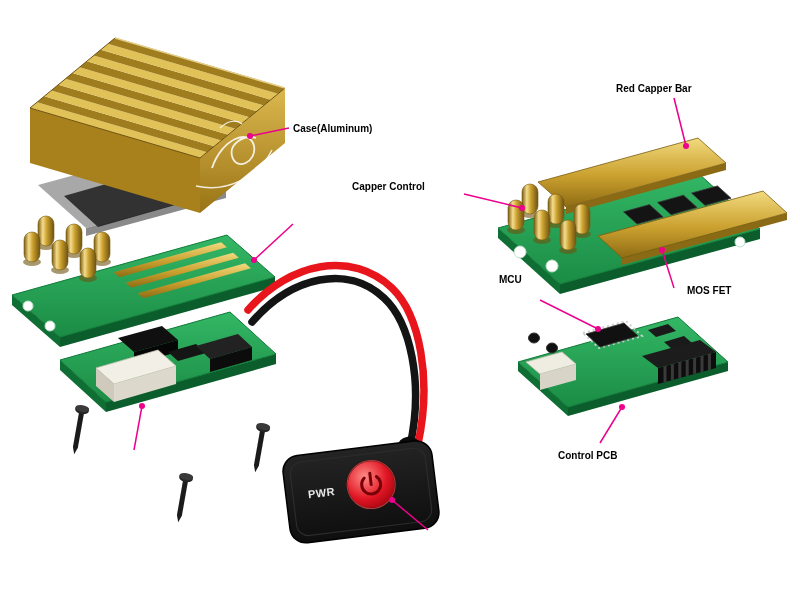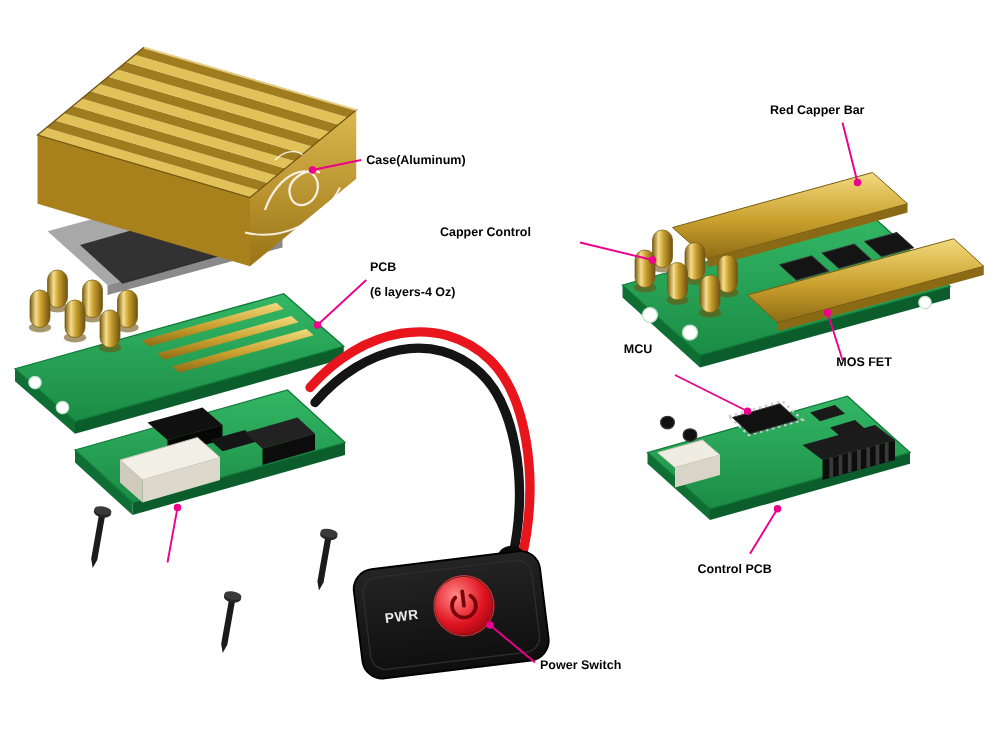--- a/index.html
+++ b/index.html
@@ -262,24 +262,19 @@
           <circle cx="662" cy="250" r="3" fill="#ec008c" stroke="none"></circle>
     </g>
     <g>
       <line x1="600" y1="443" x2="622" y2="407"></line>
           <circle cx="622" cy="407" r="3" fill="#ec008c" stroke="none"></circle>
     </g>
   </g>
 </svg>
 
 <div class="label" style="left:293px;top:119px">Case(Aluminum)</div>
-<div class="label" style="left:296px;top:205px">
-  <div>PCB</div>
-  <div>(6 layers-4 Oz)</div>
-</div>
-<div class="label" style="left:432px;top:523px">Power Switch</div>
 <div class="label" style="left:616px;top:79px">Red Capper Bar</div>
 <div class="label" style="left:352px;top:177px">Capper Control</div>
 <div class="label" style="left:499px;top:270px">MCU</div>
-<div class="label" style="left:669px;top:281px">MOS FET</div>
+<div class="label" style="left:687px;top:281px">MOS FET</div>
 <div class="label" style="left:558px;top:446px">Control PCB</div>
 
 </div>
 
 </body></html>

